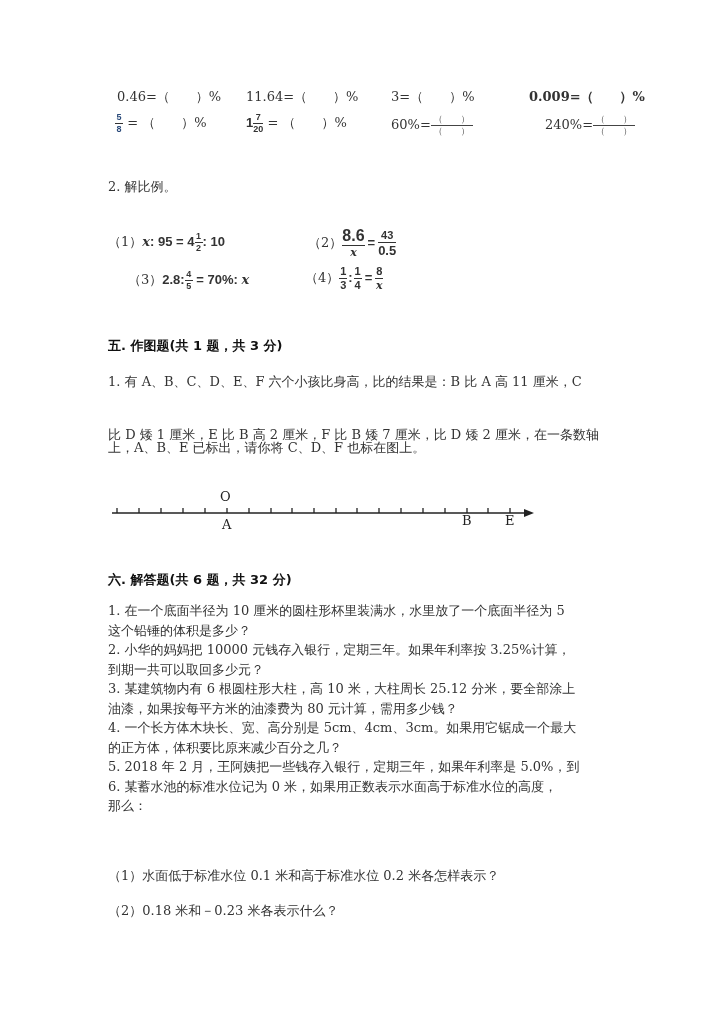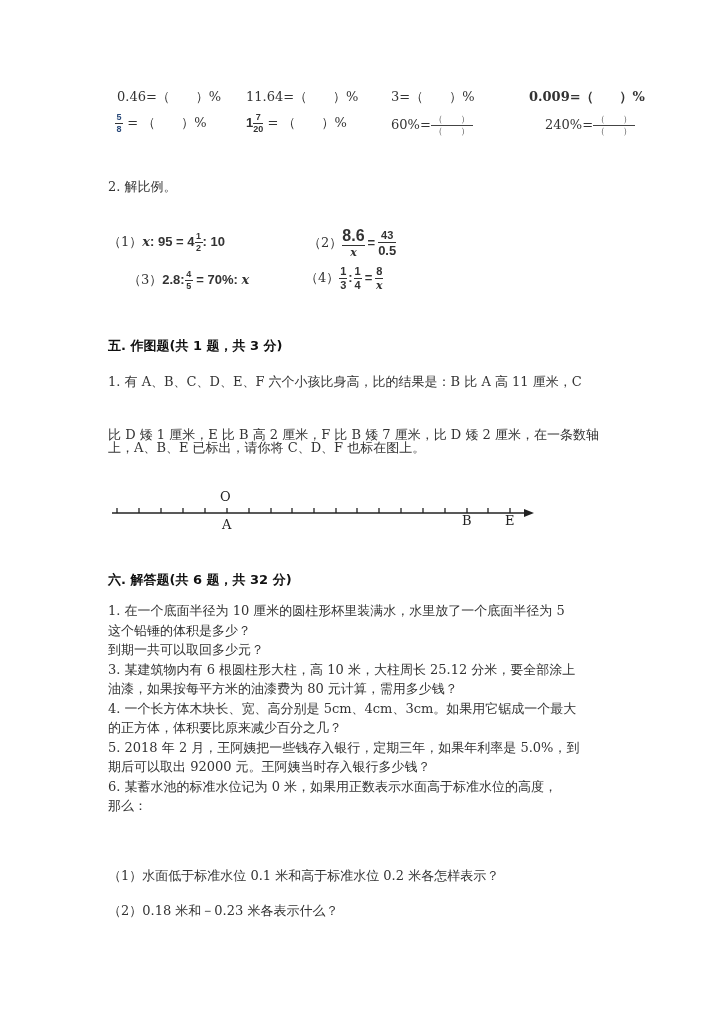--- a/index.html
+++ b/index.html
@@ -146,25 +146,25 @@
   <span class="tick-lbl" style="left:222px; top:517px;">A</span>
   <span class="tick-lbl" style="left:462px; top:513px;">B</span>
   <span class="tick-lbl" style="left:505px; top:513px;">E</span>
 </div>
 
 <div class="abs section-title" style="left:108px; top:571px;">六. 解答题(共 6 题，共 32 分)</div>
 
 <div class="abs" style="left:108px; top:601px;">
   <div class="para2">1. 在一个底面半径为 10 厘米的圆柱形杯里装满水，水里放了一个底面半径为 5</div>
   <div class="para2">这个铅锤的体积是多少？</div>
+  <div class="para2">2. 小华的妈妈把 10000 元钱存入银行，定期三年。如果年利率按 3.25%计算，</div>
   <div class="para2">到期一共可以取回多少元？</div>
   <div class="para2">3. 某建筑物内有 6 根圆柱形大柱，高 10 米，大柱周长 25.12 分米，要全部涂上</div>
   <div class="para2">油漆，如果按每平方米的油漆费为 80 元计算，需用多少钱？</div>
   <div class="para2">4. 一个长方体木块长、宽、高分别是 5cm、4cm、3cm。如果用它锯成一个最大</div>
   <div class="para2">的正方体，体积要比原来减少百分之几？</div>
   <div class="para2">5. 2018 年 2 月，王阿姨把一些钱存入银行，定期三年，如果年利率是 5.0%，到</div>
-  <div class="para2">期后可以取出 92000 元。王阿姨当时存入银行多少钱？</div>
   <div class="para2">6. 某蓄水池的标准水位记为 0 米，如果用正数表示水面高于标准水位的高度，</div>
   <div class="para2">那么：</div>
 </div>
 
 <div class="abs para2" style="left:108px; top:866px;">（1）水面低于标准水位 0.1 米和高于标准水位 0.2 米各怎样表示？</div>
 <div class="abs para2" style="left:108px; top:901px;">（2）0.18 米和－0.23 米各表示什么？</div>
 
 </body></html>

